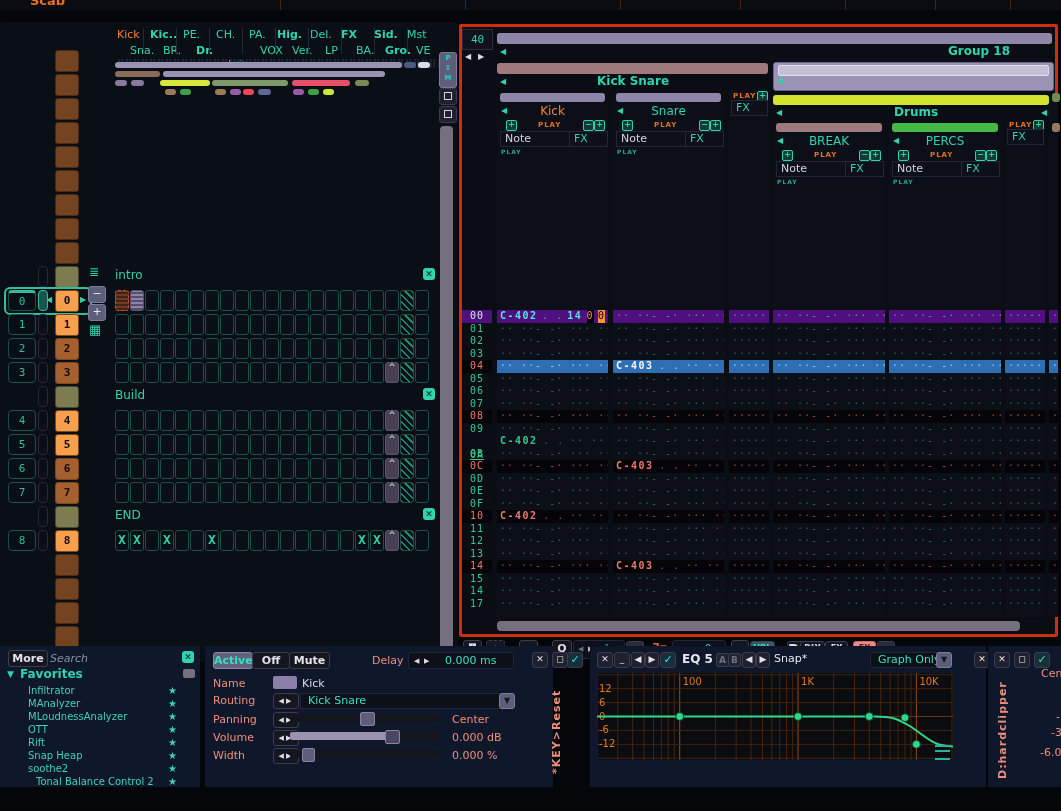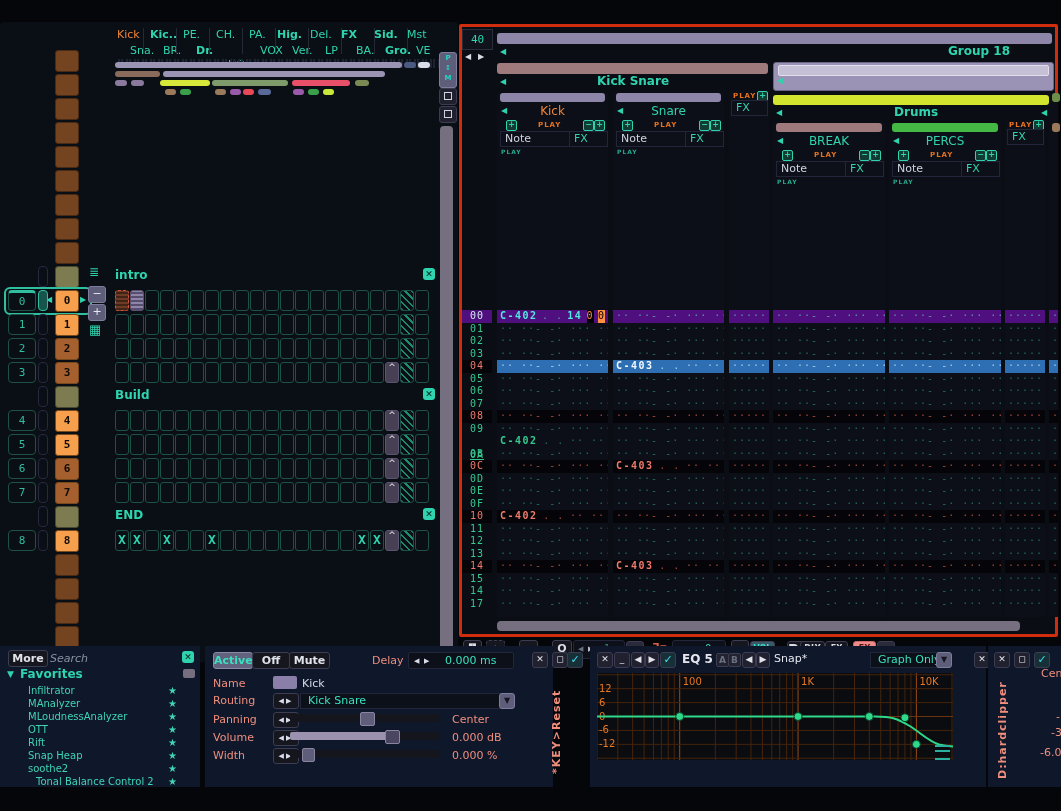--- a/index.html
+++ b/index.html
@@ -22,21 +22,21 @@
   .sq .n{display:block;text-align:center;font-size:11px;font-weight:bold;color:#120a05;line-height:20px;font-family:"DejaVu Sans Mono",monospace;}
   .numbtn{position:absolute;width:26px;height:19px;border:1px solid #1d5347;border-radius:4px;
     color:#2fbf9f;font-size:11px;text-align:center;line-height:19px;font-family:"DejaVu Sans Mono",monospace;background:#0a0e15;}
   .slot{position:absolute;width:8px;height:19px;border:1px solid #282840;border-radius:4px;background:#0a0e15;}
   .seqsel{position:absolute;border:2px solid #2fbf9f;border-radius:6px;}
   .seqarr{position:absolute;font-size:8px;color:#2fd4ae;}
   .minibtn{position:absolute;width:16px;height:15px;background:#5e5e7a;border:1px solid #7d7d9d;border-radius:3px;
     color:#e9e9f2;font-size:11px;line-height:14px;text-align:center;}
   .tealicon{position:absolute;color:#2fd4ae;font-size:12px;line-height:12px;}
   
-  .msec{position:absolute;color:#2fd4ae;font-weight:bold;font-size:12px;}
+  .msec{position:absolute;color:#2fd4ae;font-weight:normal;font-size:12px;}
   .mclose{position:absolute;width:12px;height:12px;background:#2fd4ae;border-radius:3px;color:#06231c;
     font-size:9px;font-weight:bold;text-align:center;line-height:12px;}
   .mcell{position:absolute;width:12px;height:19px;border:1px solid #1d5347;border-radius:3px;background:transparent;}
   .mcell.hatch{background:repeating-linear-gradient(45deg,#1f8a72 0 2px,transparent 2px 5px);}
   .mcell.caret{background:#474055;border-color:#5c5470;color:#e8e8f0;font-size:9px;text-align:center;line-height:9px;}
   .mcell.xcell{color:#2fd4ae;font-size:13px;font-weight:bold;text-align:center;line-height:18px;font-family:"DejaVu Sans Mono",monospace;}
   .mcell.pbrown{background:#6e3c26 repeating-linear-gradient(0deg,rgba(0,0,0,.4) 0 2px,transparent 2px 4px);border:1px dashed #d05038;}
   .mcell.ppurple{background:#8e84a8 repeating-linear-gradient(0deg,rgba(20,10,40,.45) 0 2px,transparent 2px 4px);border:1px solid #5a5070;}
   .pmbtn{position:absolute;left:439px;top:30px;width:16px;height:34px;background:#5e5e7a;border:1px solid #7d7d9d;
     border-radius:3px;color:#1fd8c8;font-size:7px;line-height:10px;text-align:center;font-weight:bold;}
@@ -106,20 +106,32 @@
   .ab{position:absolute;width:11px;height:12px;background:#23232f;border:1px solid #3c3c52;border-radius:2px;
     color:#6a7080;font-size:9px;font-weight:bold;text-align:center;line-height:12px;}
   .hambg{position:absolute;width:15px;height:11px;border-top:2px solid #2ab0a0;border-bottom:2px solid #2ab0a0;}
   .hambg i{display:block;margin-top:3px;height:2px;background:#2ab0a0;}
 </style>
 </head>
 <body>
 
 <div id="root">
 
+  <div class="topstrip">
+    <span class="title">Scab</span>
+    <div id="tseps">
+        <div class="tsep" style="left: 280px;"></div>
+        <div class="tsep" style="left: 465px;"></div>
+        <div class="tsep" style="left: 620px;"></div>
+        <div class="tsep" style="left: 740px;"></div>
+        <div class="tsep" style="left: 845px;"></div>
+        <div class="tsep" style="left: 935px;"></div>
+        <div class="tsep" style="left: 1010px;"></div>
+      </div>
+  </div>
 
   <div class="left-panel">
     <div id="tracknames" style="position: absolute; left: 115px; top: 0px; width: 330px; height: 36px;">
         <div class="tname orange" style="left: 2px; top: 6px;">Kick</div>
         <div class="tname bold" style="left: 35px; top: 6px;">Kic..</div>
         <div class="tname" style="left: 68px; top: 6px;">PE.</div>
         <div class="tname" style="left: 101px; top: 6px;">CH.</div>
         <div class="tname" style="left: 134px; top: 6px;">PA.</div>
         <div class="tname bold" style="left: 162px; top: 6px;">Hig.</div>
         <div class="tname" style="left: 195px; top: 6px;">Del.</div>

